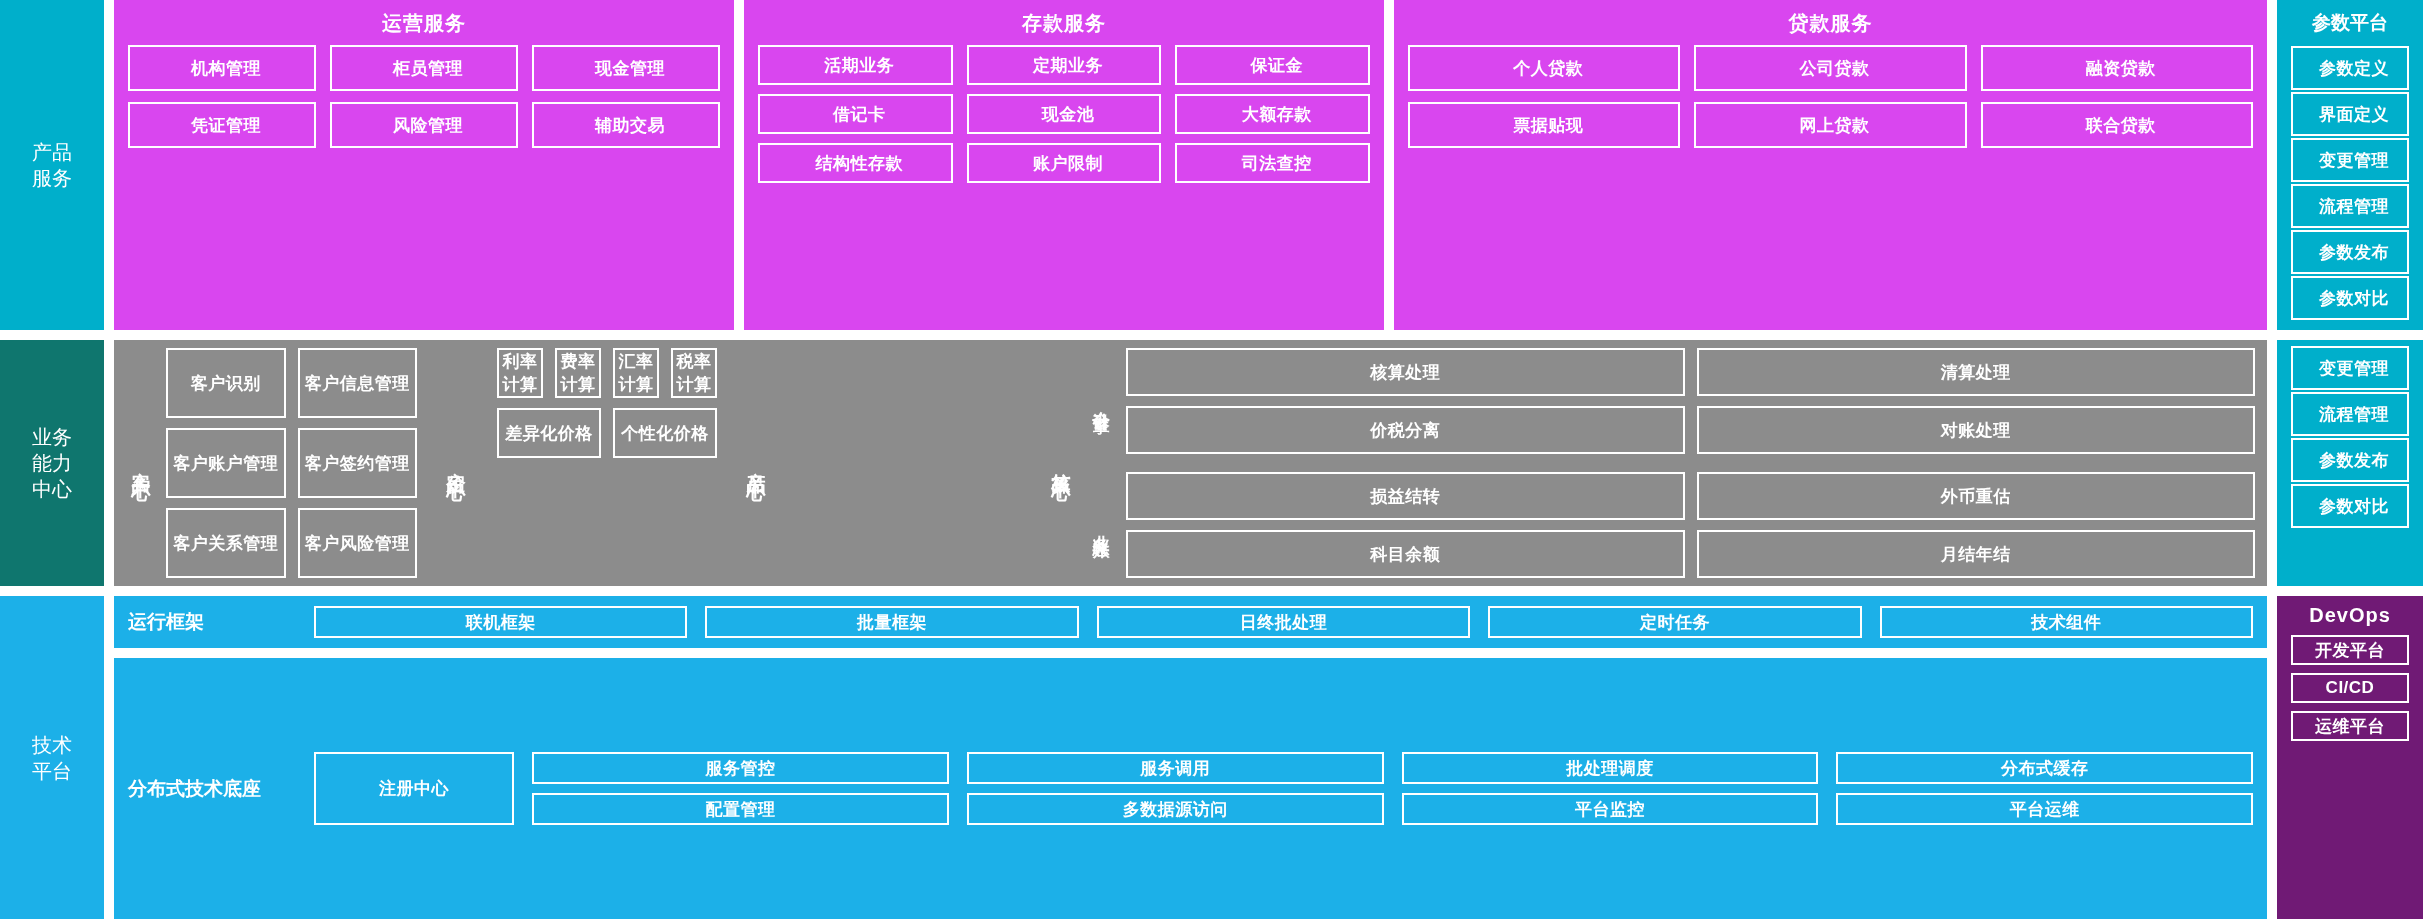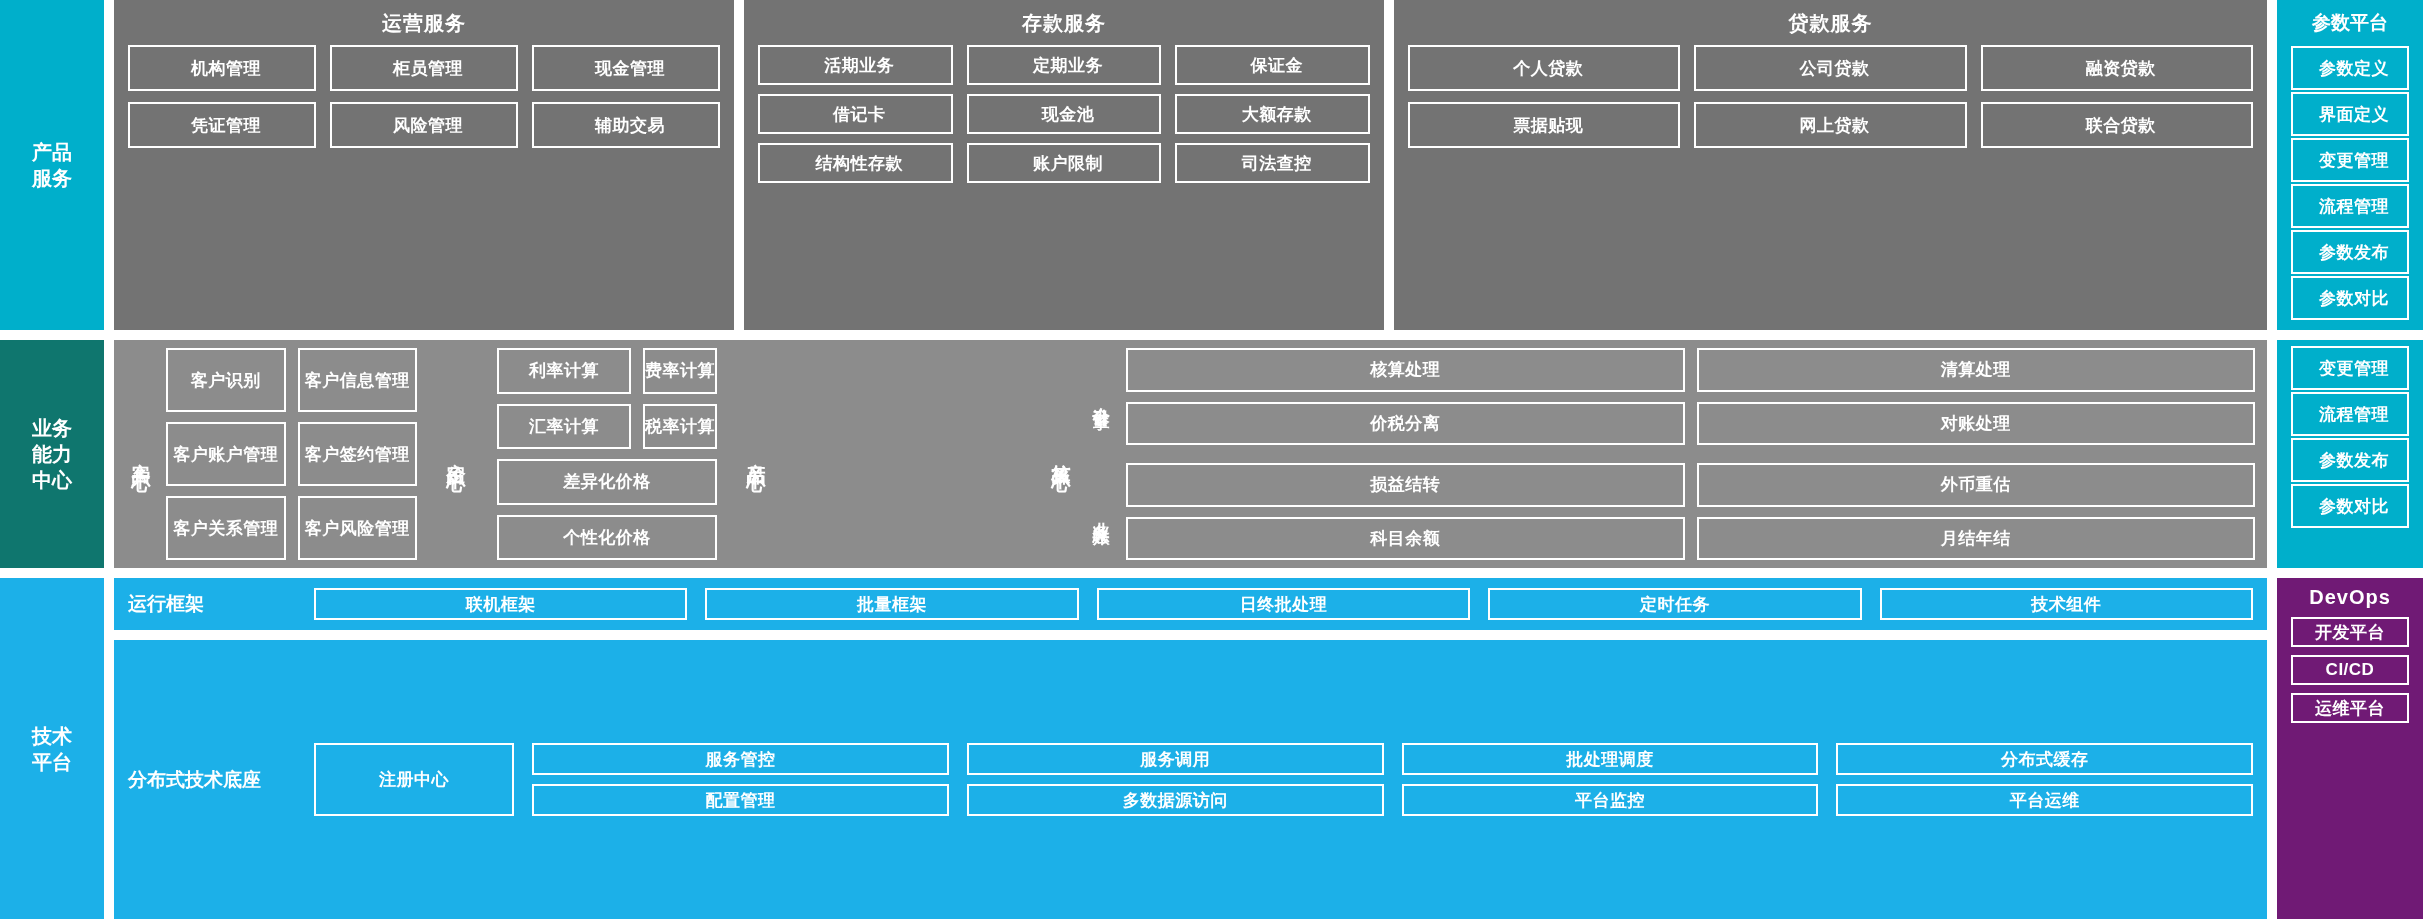--- a/index.html
+++ b/index.html
@@ -8,31 +8,31 @@
     position:relative;width:2423px;height:919px;background:#fff;
     display:flex;flex-direction:column;gap:10px;box-sizing:border-box;
   }
 
   
   .band{display:flex;gap:10px;align-items:stretch;}
 
   
   .rail{
     flex:0 0 104px;display:flex;align-items:center;justify-content:center;
-    color:#fff;font-weight:bold;font-size:20px;line-height:1.3;text-align:center;
+    color:#fff;font-weight:normal;font-size:20px;line-height:1.3;text-align:center;
   }
   .rail.cyan{background:#00AFCB;}
   .rail.gray{background:#0f766e;}
   .rail.blue{background:#1CB0E8;}
 
   
   .row1{flex:0 0 202px;}
   .r1main{flex:1 1 auto;display:flex;gap:10px;}
   .svcgroup{
-    background:#737373;padding:6px 14px 12px;box-sizing:border-box;
+    background:#d946ef;padding:6px 14px 12px;box-sizing:border-box;
     display:flex;flex-direction:column;
   }
   .svcgroup .gtitle{
     color:#fff;font-size:20px;font-weight:bold;text-align:center;
     padding:4px 0 8px;letter-spacing:1px;
   }
   .gridbox{display:grid;gap:11px 14px;flex:1 1 auto;align-content:start;}
   .cell{
     border:2px solid #fff;color:#fff;font-size:17px;font-weight:bold;
     display:flex;align-items:center;justify-content:center;text-align:center;
@@ -70,21 +70,21 @@
   .vlabel.small{font-size:17px;letter-spacing:2px;}
   .cboxes{flex:1 1 auto;display:grid;gap:10px 12px;align-content:stretch;}
   .gcell{
     border:2px solid #fff;color:#fff;font-size:17px;font-weight:bold;
     display:flex;align-items:center;justify-content:center;text-align:center;
     box-sizing:border-box;letter-spacing:.5px;
   }
   .c-cust{flex:0 0 315px;}
   .c-cust .cboxes{grid-template-columns:1fr 1fr;grid-template-rows:repeat(3,1fr);}
   .c-price{flex:0 0 300px;}
-  .c-price .cboxes{grid-template-columns:1fr;grid-template-rows:repeat(4,1fr);margin-left:16px;}
+  .c-price .cboxes{grid-template-columns:1fr 1fr 1fr 1fr;grid-template-rows:repeat(4,1fr);margin-left:16px;}
   .span2{grid-column:span 2;}
   .c-prod{flex:0 0 305px;}
   .c-prod .cboxes{grid-template-columns:1fr 1fr;grid-template-rows:repeat(4,1fr);}
   .c-acct{flex:1 1 auto;}
   .acctwrap{flex:1 1 auto;display:flex;gap:10px;}
   .acctsub{display:flex;flex-direction:column;gap:18px;flex:1 1 auto;}
   .acctgrp{display:flex;gap:10px;flex:1 1 auto;}
   .acctgrid{flex:1 1 auto;display:grid;grid-template-columns:1fr 1fr;grid-template-rows:1fr 1fr;gap:10px 12px;}
 
   

